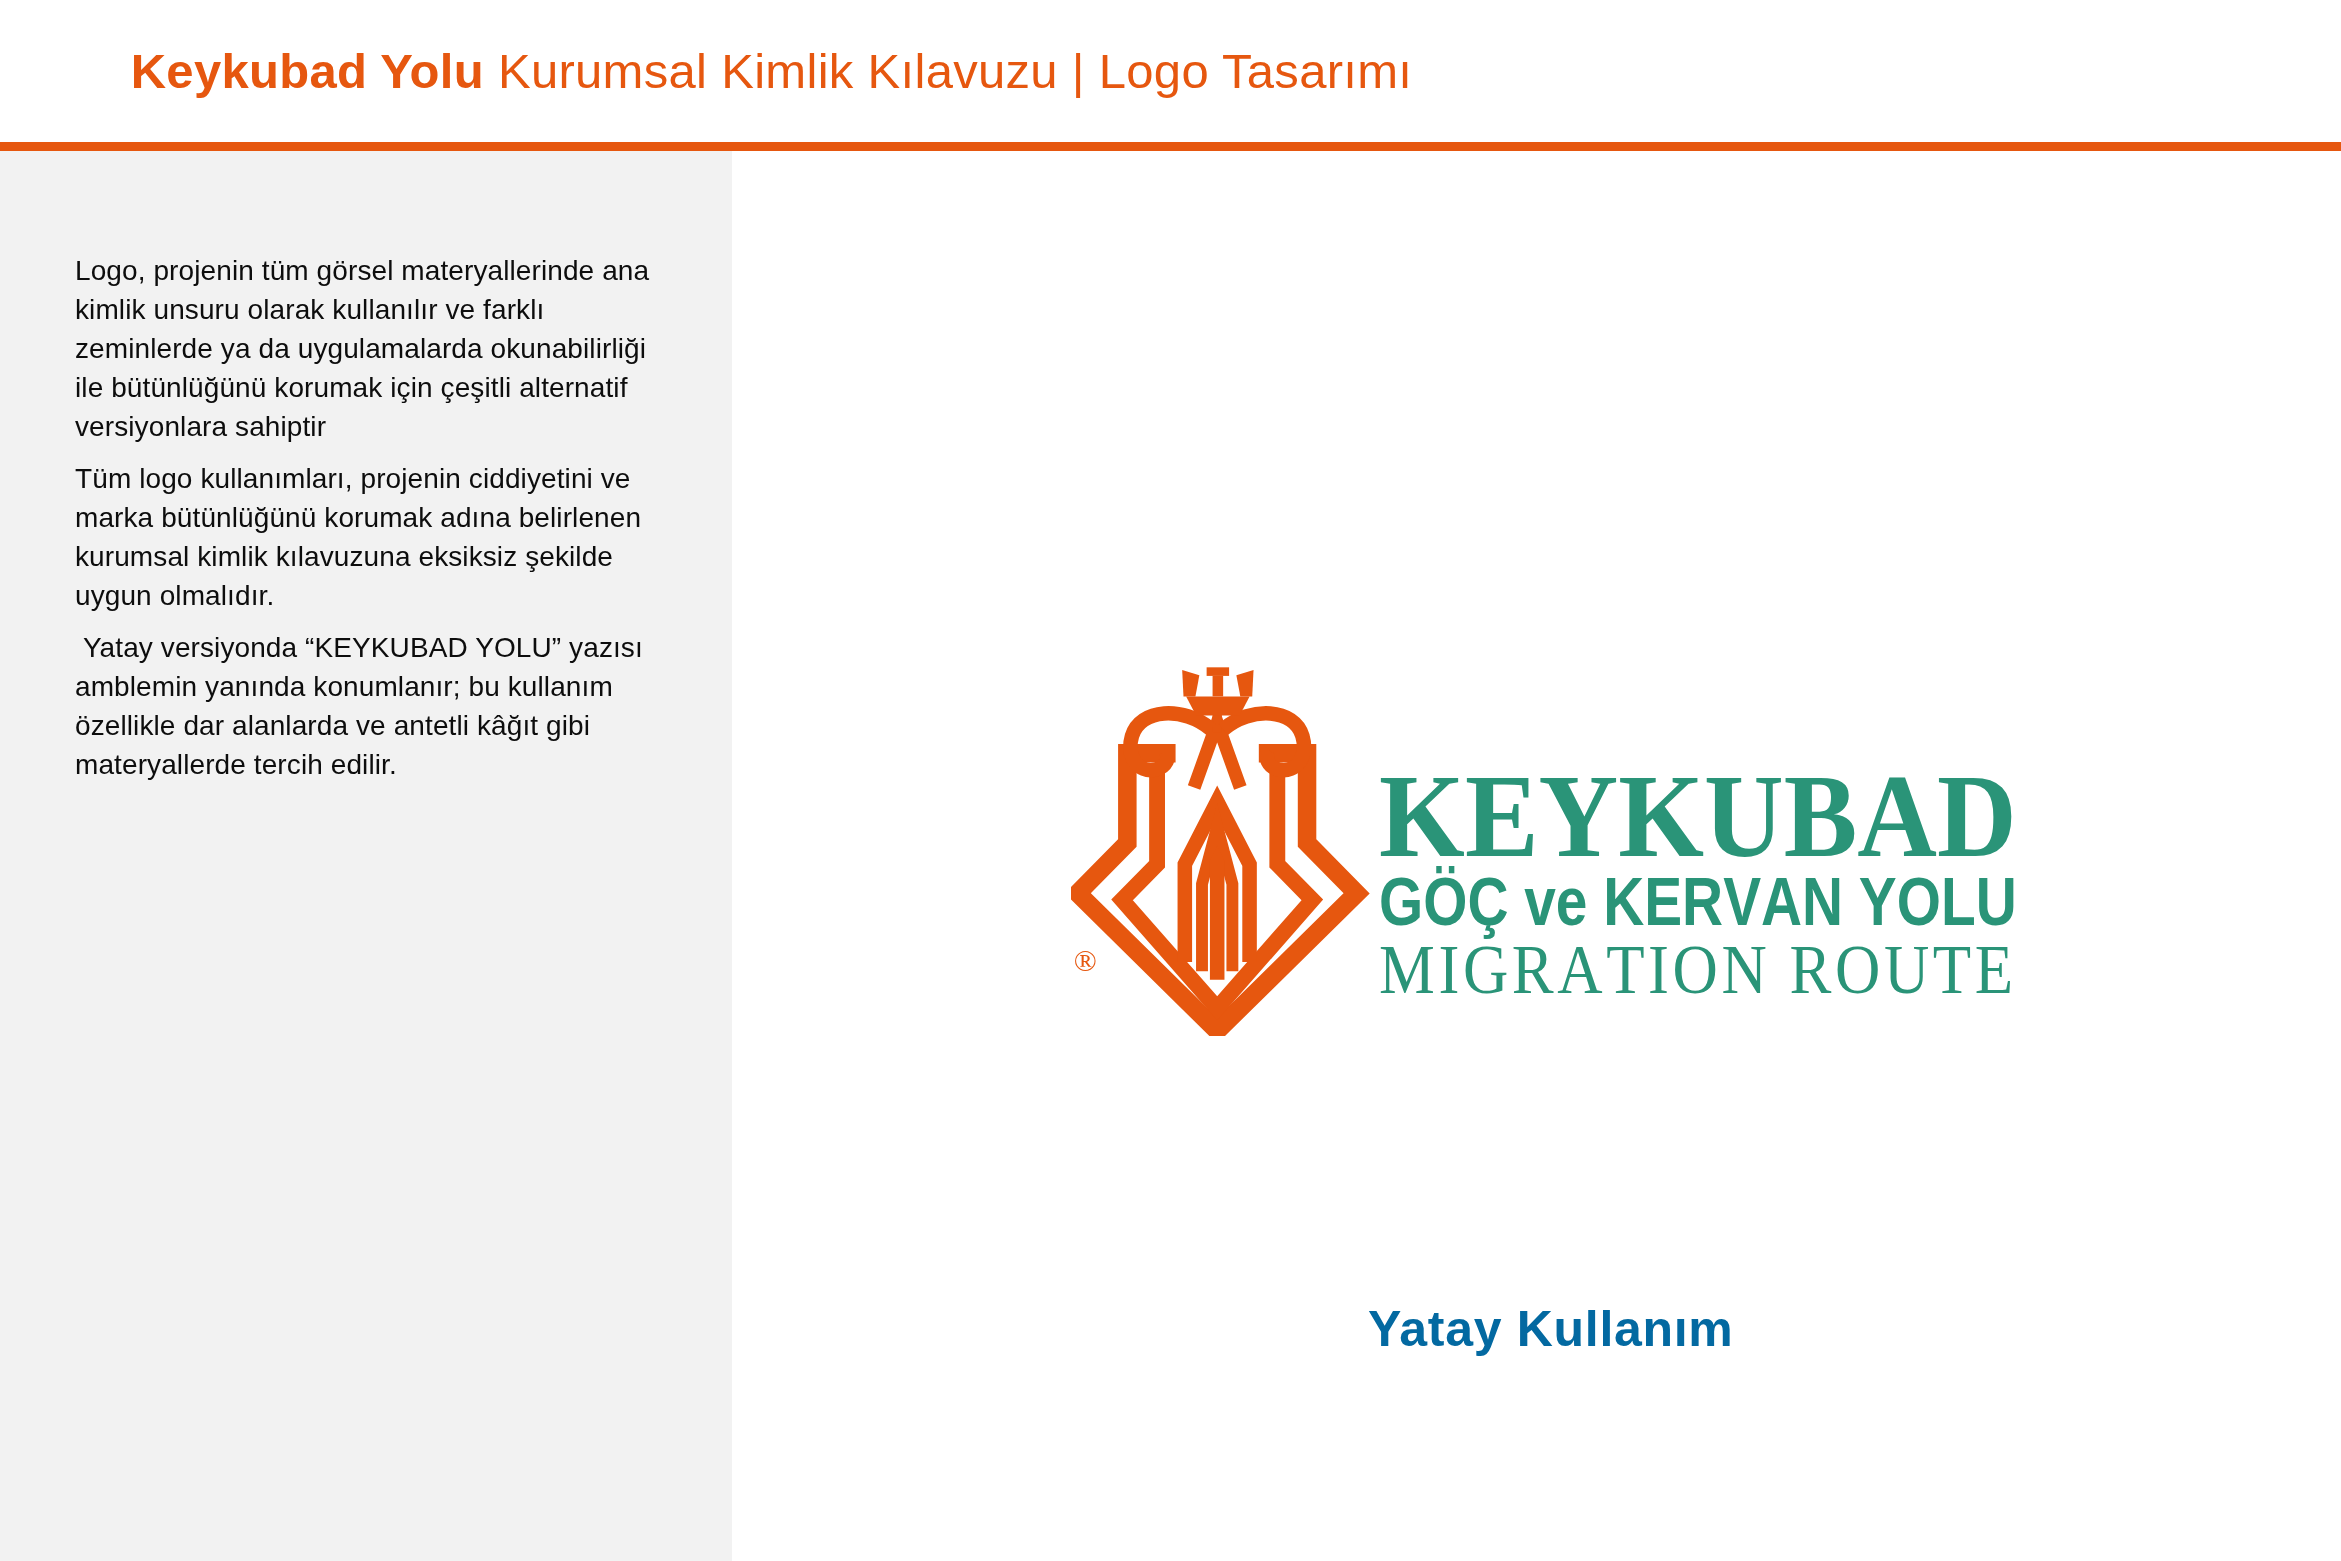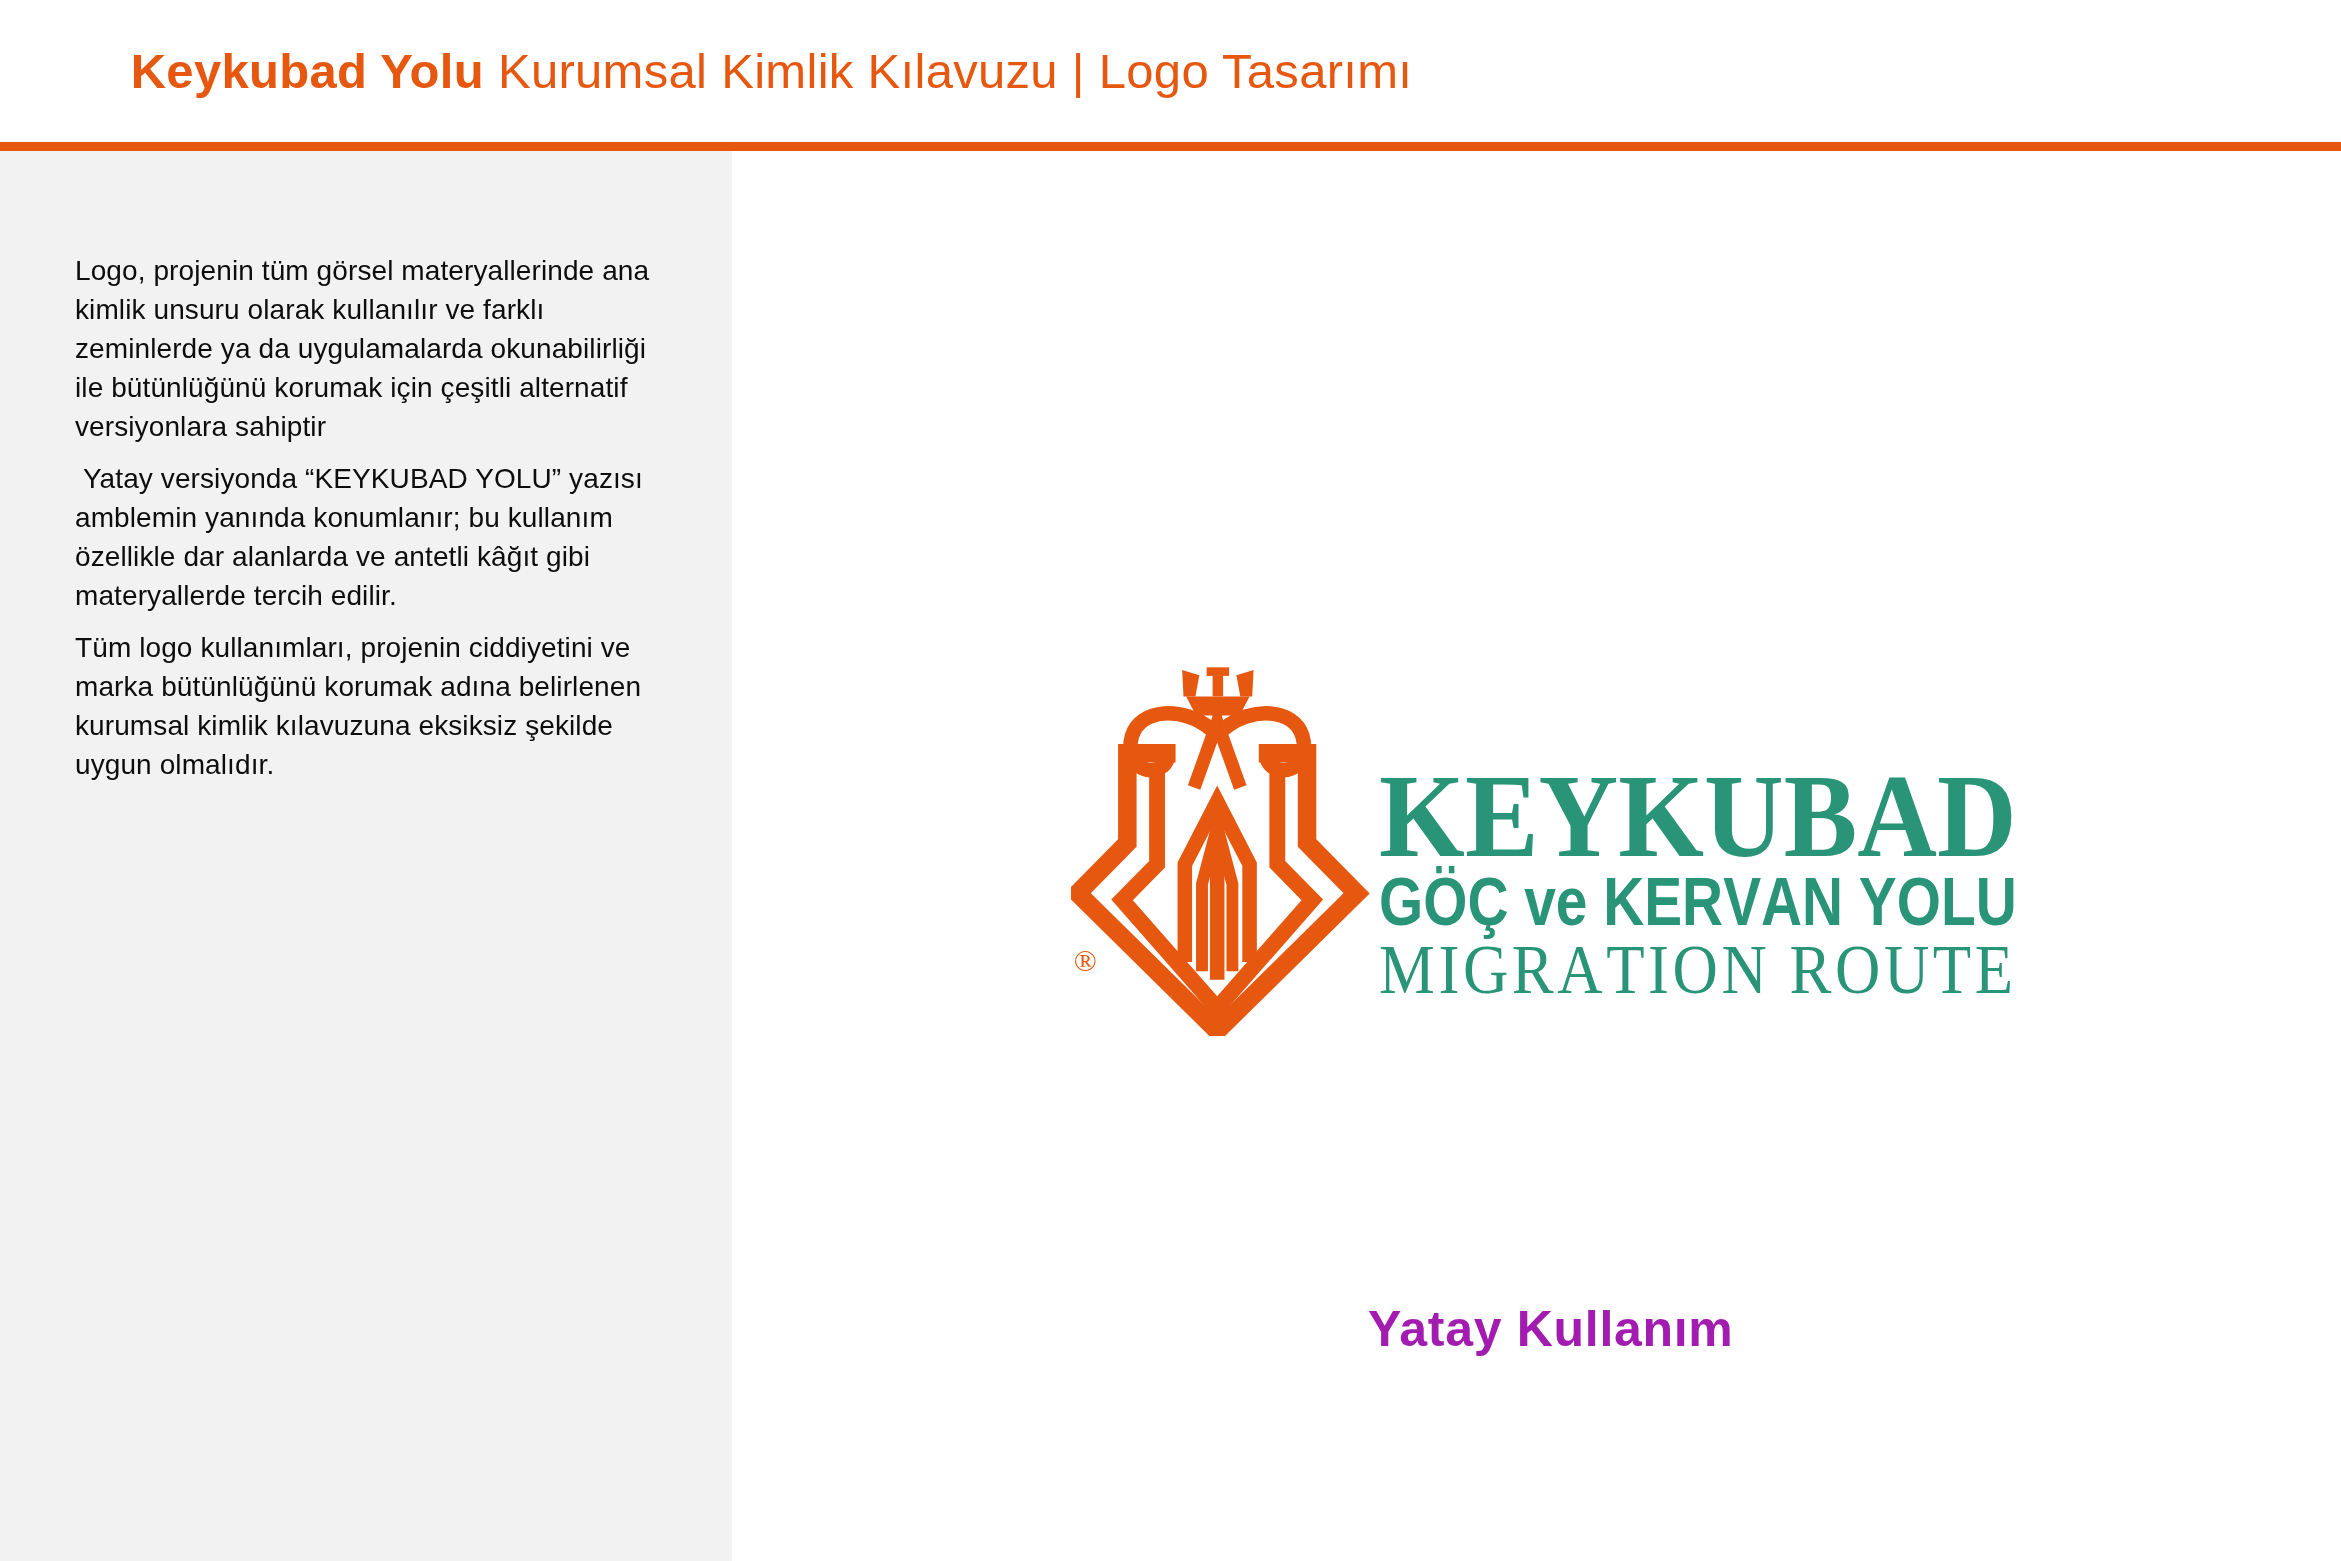--- a/index.html
+++ b/index.html
@@ -39,21 +39,21 @@
   
   .main{
     position:absolute;left:732px;top:151px;width:1610px;height:1410px;
     background:#ffffff;
   }
   .lockup{
     position:absolute;left:339px;top:515px;width:965px;height:370px;
   }
   .caption{
     position:absolute;left:636px;top:1149px;
-    font-size:50px;font-weight:700;color:#a21caf;letter-spacing:0.7px;
+    font-size:50px;font-weight:700;color:#0369a1;letter-spacing:0.7px;
     white-space:pre;
   }
   .emblem-stroke{fill:none;stroke:#E6570F;stroke-linejoin:miter;stroke-miterlimit:9;}
   .emblem-fill{fill:#E6570F;stroke:none;}
   .wm-serif{font-family:"Liberation Serif", serif;fill:#2A9478;font-kerning:none;}
   .wm-sans{font-family:"Liberation Sans", sans-serif;fill:#2A9478;font-weight:700;font-kerning:none;}
   .reg-mark{font-family:"Liberation Serif", serif;fill:#E6570F;}
 </style>
 </head>
 <body>
@@ -61,22 +61,22 @@
 <div class="header">
   <div class="title">
     <span class="t-bold">Keykubad Yolu</span><span class="t-rest"> Kurumsal Kimlik Kılavuzu | Logo Tasarımı</span>
   </div>
 </div>
 <div class="divider"></div>
 
 <div class="sidebar">
   <div class="sidebar-text">
     <p>Logo, projenin tüm görsel materyallerinde ana kimlik unsuru olarak kullanılır ve farklı zeminlerde ya da uygulamalarda okunabilirliği ile bütünlüğünü korumak için çeşitli alternatif versiyonlara sahiptir</p>
+    <p>Tüm logo kullanımları, projenin ciddiyetini ve marka bütünlüğünü korumak adına belirlenen kurumsal kimlik kılavuzuna eksiksiz şekilde uygun olmalıdır.</p>
     <p> Yatay versiyonda “KEYKUBAD YOLU” yazısı amblemin yanında konumlanır; bu kullanım özellikle dar alanlarda ve antetli kâğıt gibi materyallerde tercih edilir.</p>
-    <p>Tüm logo kullanımları, projenin ciddiyetini ve marka bütünlüğünü korumak adına belirlenen kurumsal kimlik kılavuzuna eksiksiz şekilde uygun olmalıdır.</p>
   </div>
 </div>
 
 <div class="main">
 
   <svg class="lockup" viewBox="0 0 1460 560" aria-hidden="true">
 
     <g>
 
       <path class="emblem-stroke" stroke-width="28" d="M 158,132 L 85,132 L 85,268 L 10,344 L 221,552 L 432,344 L 357,268 L 357,132 L 284,132"></path>

